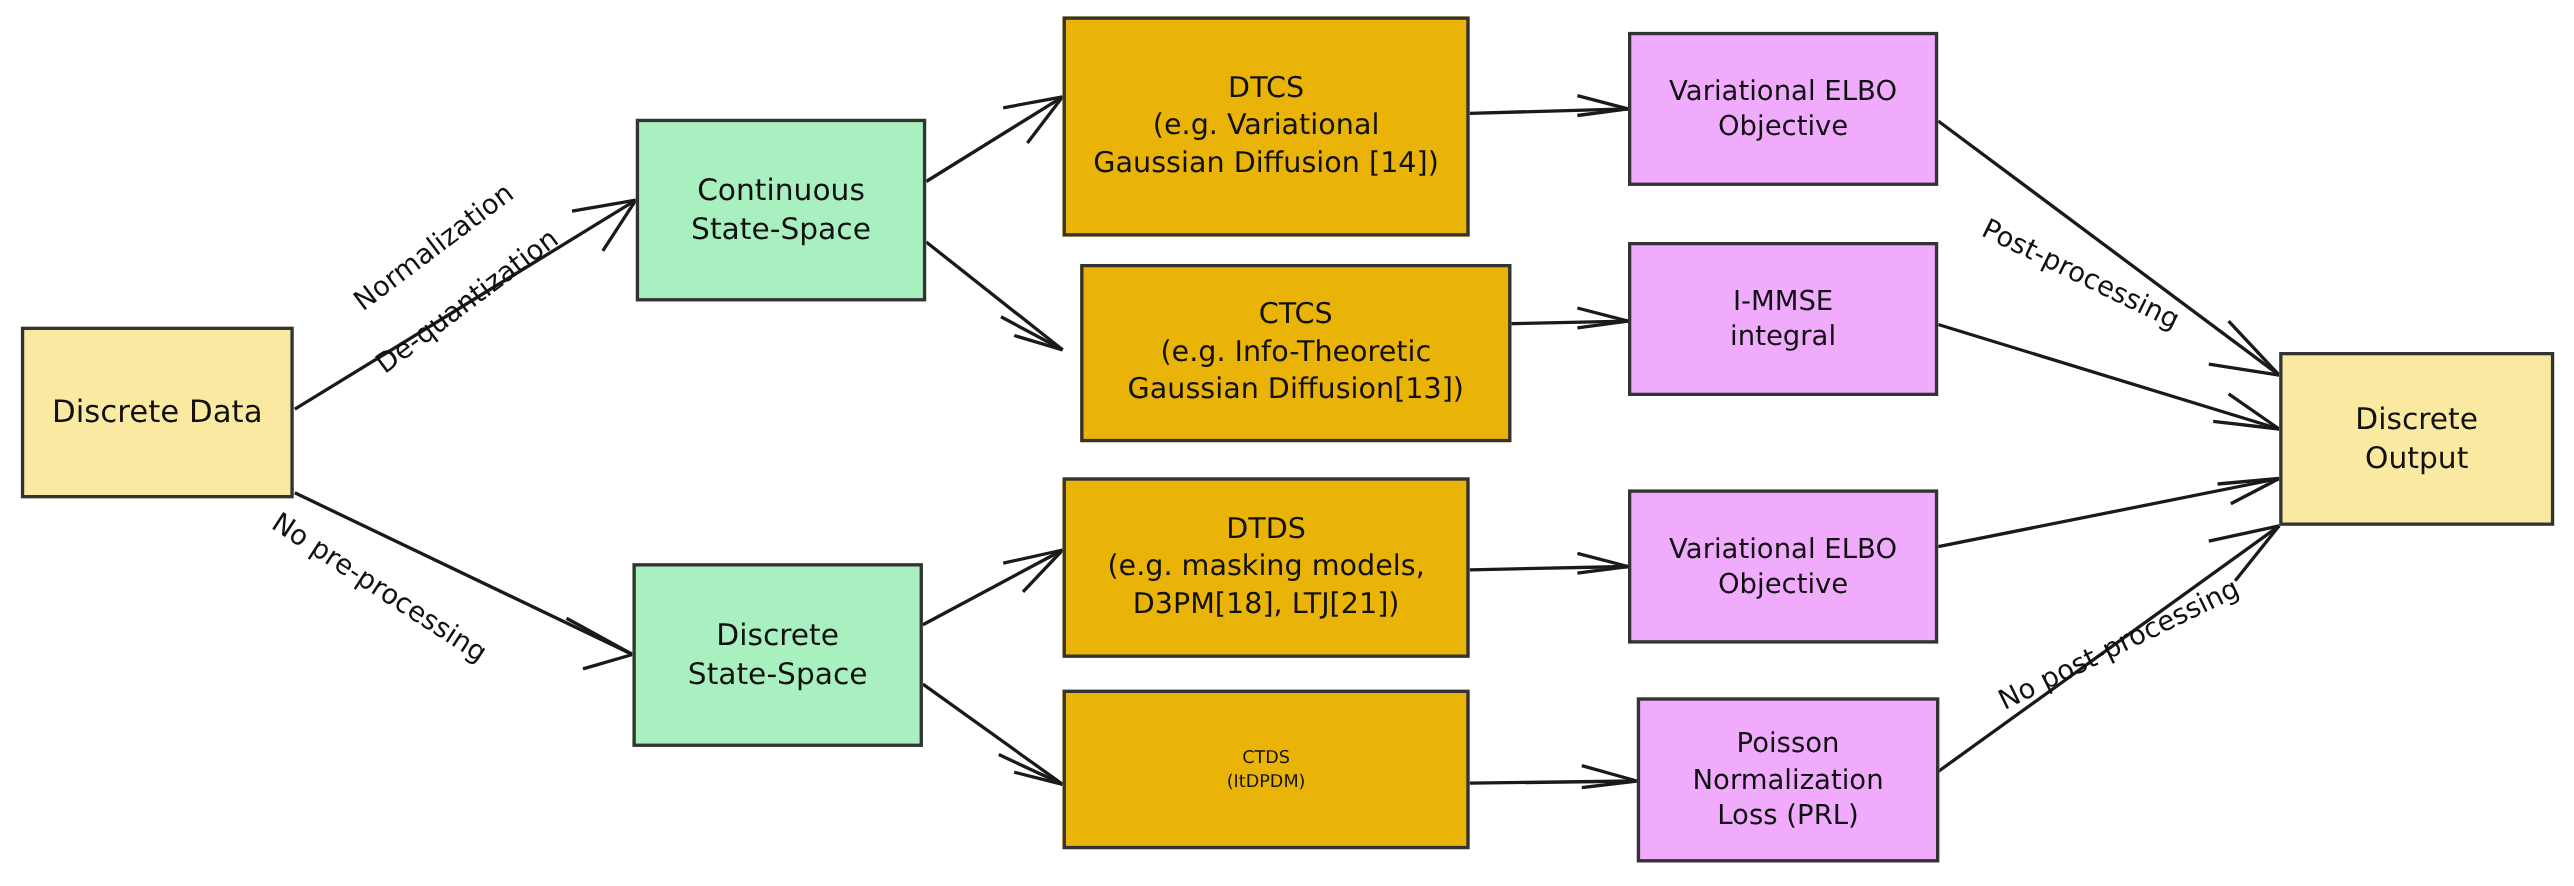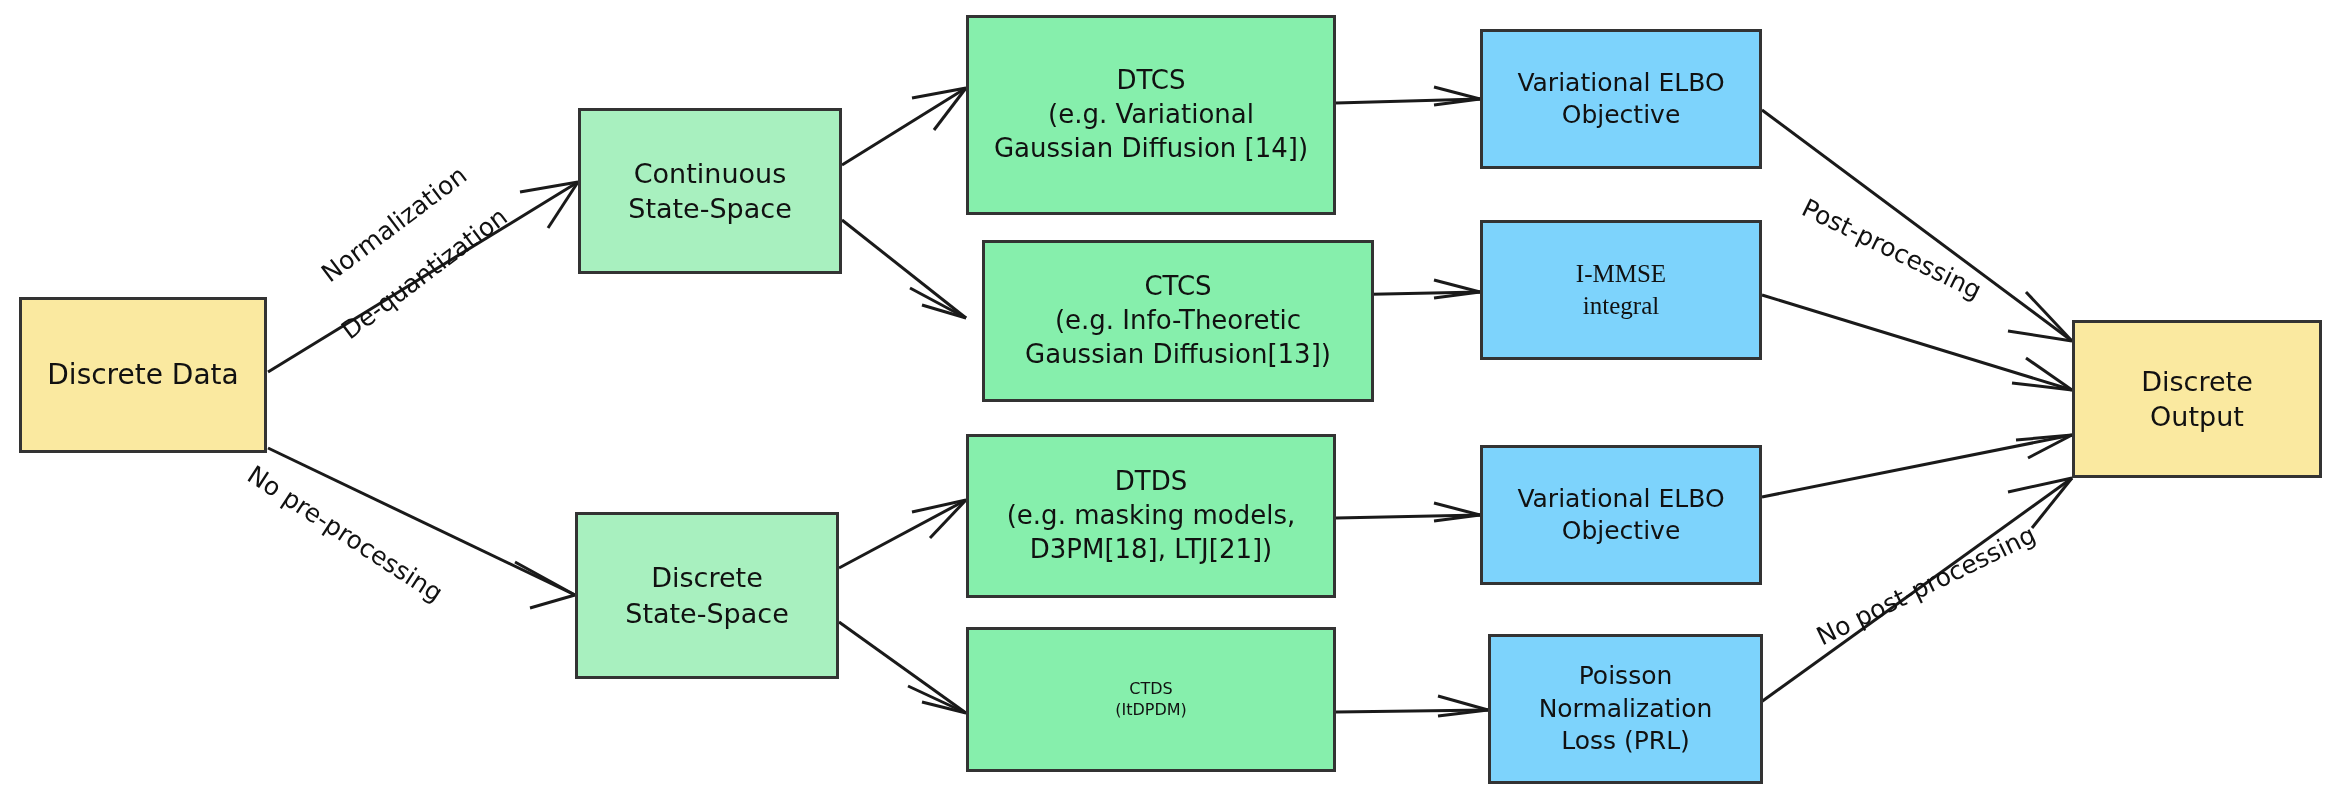--- a/index.html
+++ b/index.html
@@ -33,22 +33,22 @@
     color: #111111;
     line-height: 1.30;
     z-index: 5;
   }
   .node .line {
     display: block;
     white-space: nowrap;
   }
   .node-yellow { background: #fae9a0; }
   .node-green  { background: #a8f0bf; }
-  .node-blue   { background: #86efac; }
-  .node-pink   { background: #7dd3fc; }
+  .node-blue   { background: #eab308; }
+  .node-pink   { background: #f0abfc; }
 
   .edge-label {
     position: absolute;
     white-space: nowrap;
     color: #111111;
     z-index: 6;
     transform-origin: left top;
     pointer-events: none;
   }
 </style>
@@ -146,21 +146,21 @@
         <span class="line">D3PM[18], LTJ[21])</span>
       </div>
       <div class="node node-blue" style="left: 966px; top: 627px; width: 370px; height: 145px; font-size: 16px;">
         <span class="line">CTDS</span>
         <span class="line">(ItDPDM)</span>
       </div>
       <div class="node node-pink" style="left: 1480px; top: 29px; width: 282px; height: 140px; font-size: 25px;">
         <span class="line">Variational ELBO</span>
         <span class="line">Objective</span>
       </div>
-      <div class="node node-pink" style="left: 1480px; top: 220px; width: 282px; height: 140px; font-size: 25px; font-family: Liberation Serif, serif;">
+      <div class="node node-pink" style="left: 1480px; top: 220px; width: 282px; height: 140px; font-size: 25px;">
         <span class="line">I-MMSE</span>
         <span class="line">integral</span>
       </div>
       <div class="node node-pink" style="left: 1480px; top: 445px; width: 282px; height: 140px; font-size: 25px;">
         <span class="line">Variational ELBO</span>
         <span class="line">Objective</span>
       </div>
       <div class="node node-pink" style="left: 1488px; top: 634px; width: 275px; height: 150px; font-size: 25px;">
         <span class="line">Poisson</span>
         <span class="line">Normalization</span>

